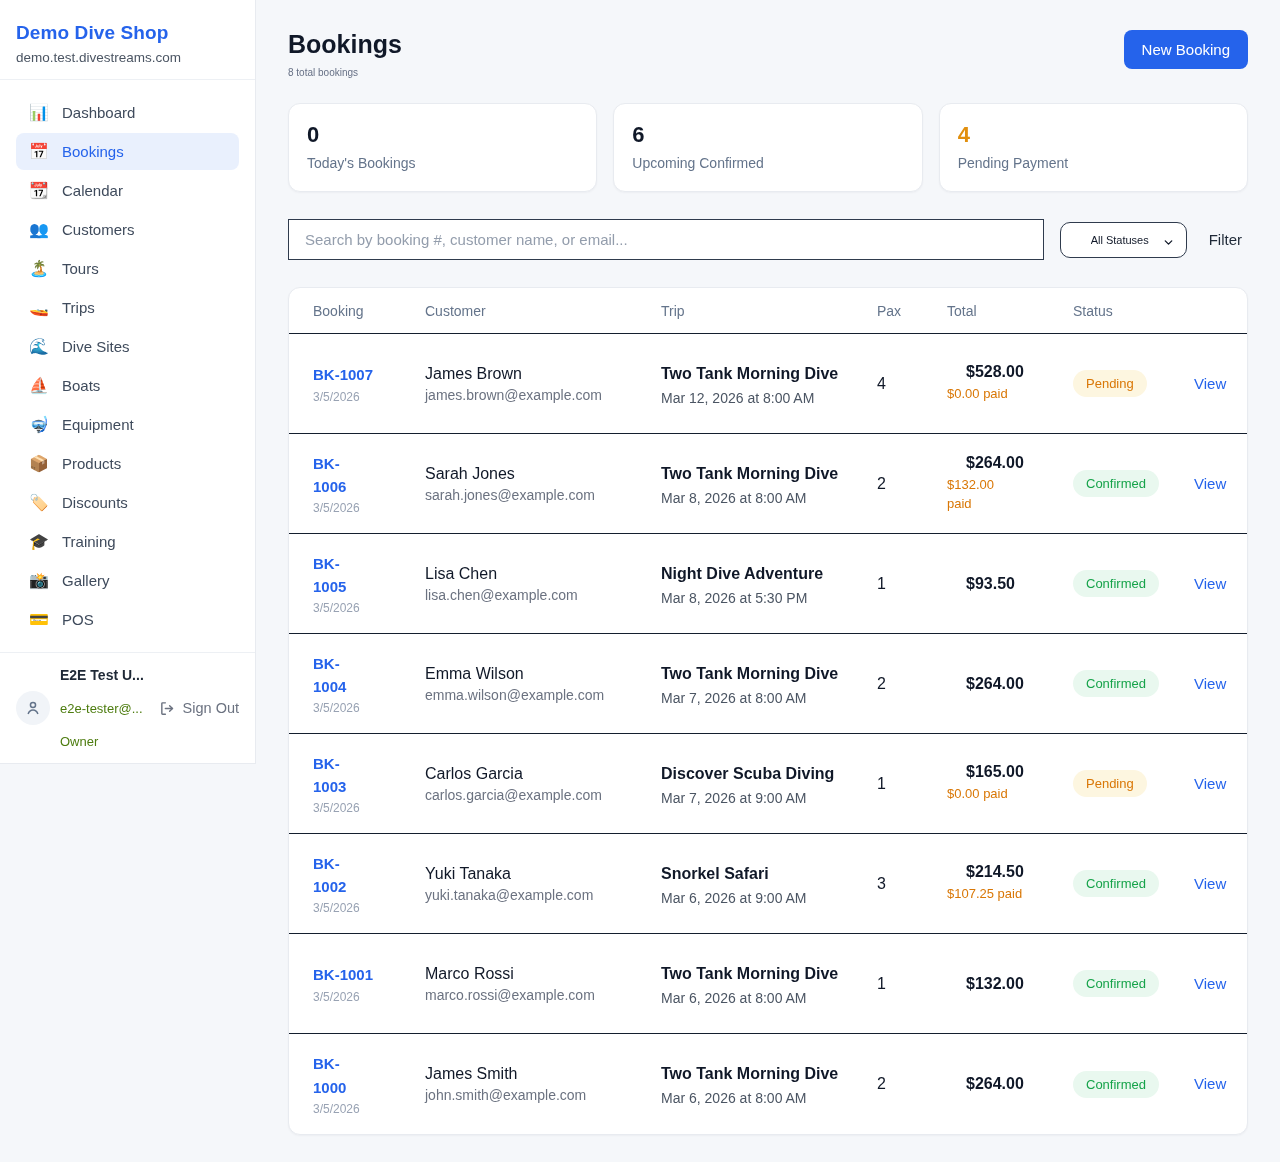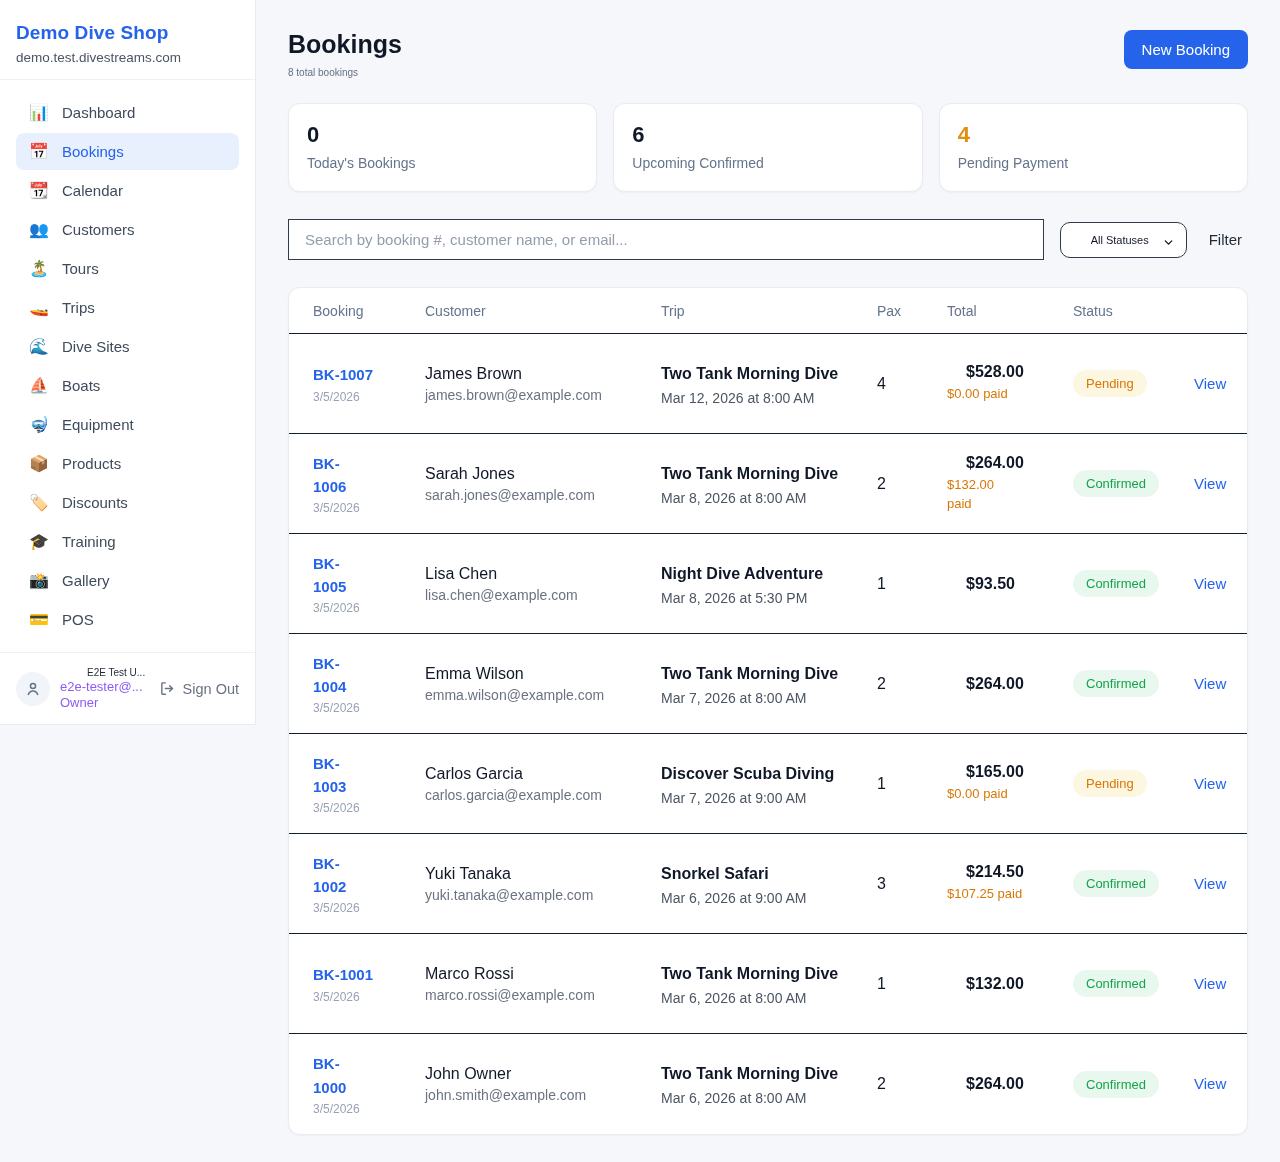--- a/index.html
+++ b/index.html
@@ -12,22 +12,22 @@
   .sb-title { color:#2563eb; font-size:19px; font-weight:700; letter-spacing:.1px; }
   .sb-domain { color:#4b5563; font-size:13.5px; margin-top:6px; }
   .sb-nav { padding:12px 16px; }
   .nav-item { display:flex; align-items:center; gap:12px; padding:9px 12px; margin:2px 0; border-radius:8px;
               font-size:15px; color:#3f4b5c; cursor:pointer; }
   .nav-item .ico { width:22px; font-size:16px; text-align:center; flex-shrink:0; }
   .nav-item.active { background:#e9f0fd; color:#2563eb; font-weight:500; }
   .sb-foot { border-top:1px solid #edf0f4; padding:14px 16px; display:flex; align-items:center; gap:10px; }
   .avatar { width:34px; height:34px; border-radius:50%; background:#f1f4f8; display:flex; align-items:center; justify-content:center; flex-shrink:0; }
   .u-info { flex:1; min-width:0; }
-  .u-name { font-size:10px; font-weight:400; color:#1f2937; white-space:nowrap;margin-left:27px; }
-  .u-email, .u-role { font-size:13px; color:#8b5cf6; margin-top:1px; white-space:nowrap; }
+  .u-name { font-size:14px; font-weight:700; color:#1f2937; white-space:nowrap; }
+  .u-email, .u-role { font-size:13px; color:#4d7c0f; margin-top:18px; white-space:nowrap; }
   .signout { display:flex; align-items:center; gap:7px; color:#6b7280; font-size:14.5px; cursor:pointer; flex-shrink:0; }
 
   
   .main { flex:1; padding:30px 32px 30px 32px; min-width:0; }
   .page-head { display:flex; justify-content:space-between; align-items:flex-start; }
   .page-title { font-size:25px; font-weight:700; color:#101828; }
   .page-sub { font-size:10px; color:#667085; margin-top:8px; }
   .btn-primary { background:#2563eb; color:#fff; border:none; font-size:15px; font-weight:500;
                  padding:11px 18px; border-radius:8px; cursor:pointer; font-family:inherit; }
 
@@ -411,21 +411,21 @@
     </div>
   </div>
 
   <div class="t-grid t-row">
     <div class="cell">
       <a class="bk-link" href="#">BK-
 1000</a>
       <div class="bk-date">3/5/2026</div>
     </div>
     <div class="cell">
-      <div class="cust-name">John Owner</div>
+      <div class="cust-name">James Smith</div>
       <div class="cust-email">john.smith@example.com</div>
     </div>
     <div class="cell">
       <div class="trip-name">Two Tank Morning Dive</div>
       <div class="trip-date">Mar 6, 2026 at 8:00 AM</div>
     </div>
     <div class="cell pax">2</div>
     <div class="cell">
       <div class="total">$264.00</div>
 

